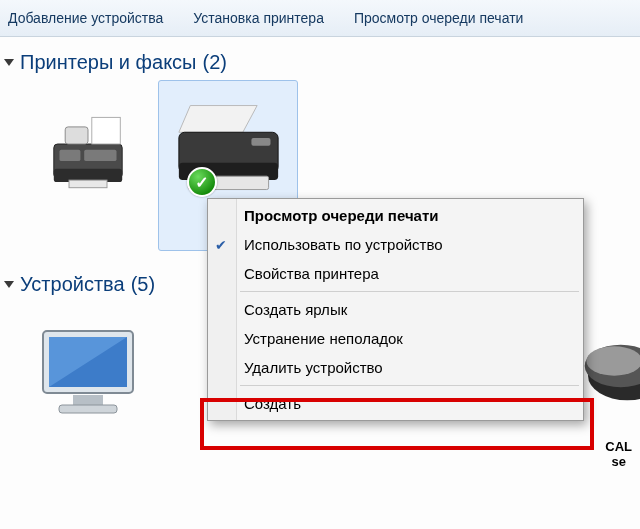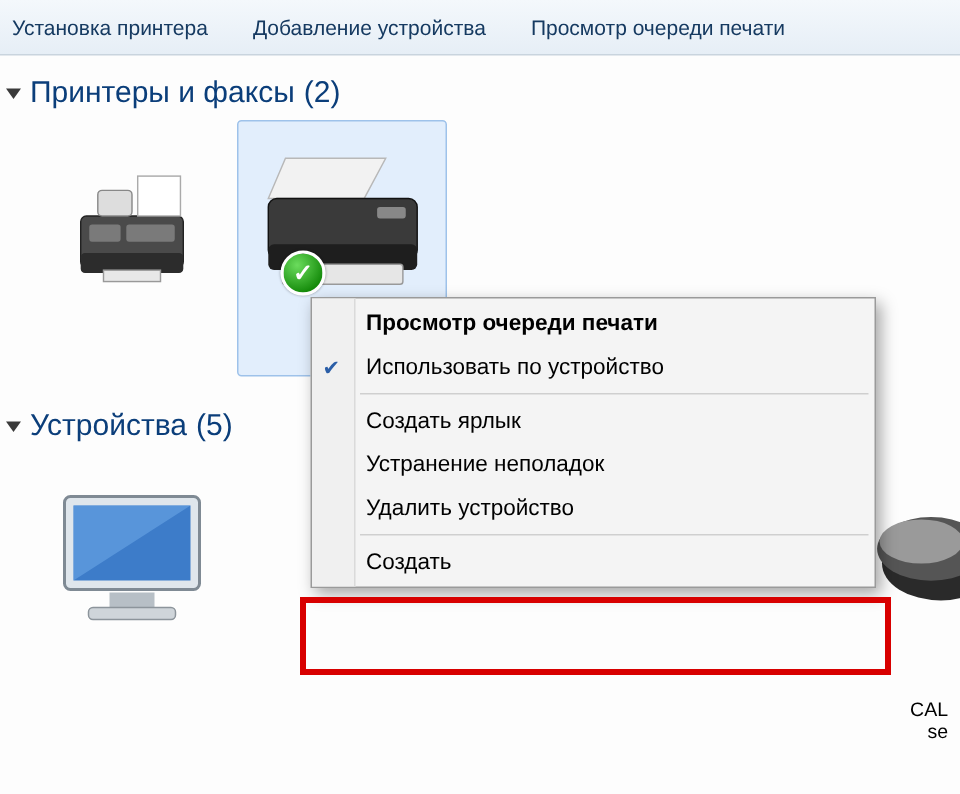--- a/index.html
+++ b/index.html
@@ -144,33 +144,34 @@
     width: 386px;
     height: 44px;
     border: 4px solid #d80000;
     z-index: 100;
     pointer-events: none;
   }
 
   .label-cut {
     position: absolute;
     right: 8px;
-    bottom: 34px;
+    bottom: 60px;
     font-size: 13px;
-    text-align: right;
+    text-align: center;
     color: #000;
     z-index: 20;
+    font-weight: bold;
   }
 </style>
 </head>
 <body>
 
 <div class="toolbar">
+  <span class="tb-item">Добавление устройства</span>
   <span class="tb-item">Установка принтера</span>
-  <span class="tb-item">Добавление устройства</span>
   <span class="tb-item">Просмотр очереди печати</span>
 </div>
 
 <div class="section-header">
   <span class="disclosure"></span>
   <span>Принтеры и факсы</span>
   <span style="margin-left:6px">(2)</span>
 </div>
 
 <div class="items-row">
@@ -236,20 +237,21 @@
 <div class="label-cut" style="white-space:pre-line">CAL
 se</div>
 
 <div class="context-menu">
   <div class="gutter"></div>
   <div class="menu-item bold">Просмотр очереди печати</div>
   <div class="menu-item">
     <span class="checkmark">✔</span>
     <span>Использовать по устройство</span>
   </div>
+  <div class="menu-item">Свойства принтера</div>
   <div class="menu-sep"></div>
   <div class="menu-item">Создать ярлык</div>
   <div class="menu-item">Устранение неполадок</div>
   <div class="menu-item">Удалить устройство</div>
   <div class="menu-sep"></div>
   <div class="menu-item">Создать</div>
 </div>
 
 <div class="red-box"></div>
 

